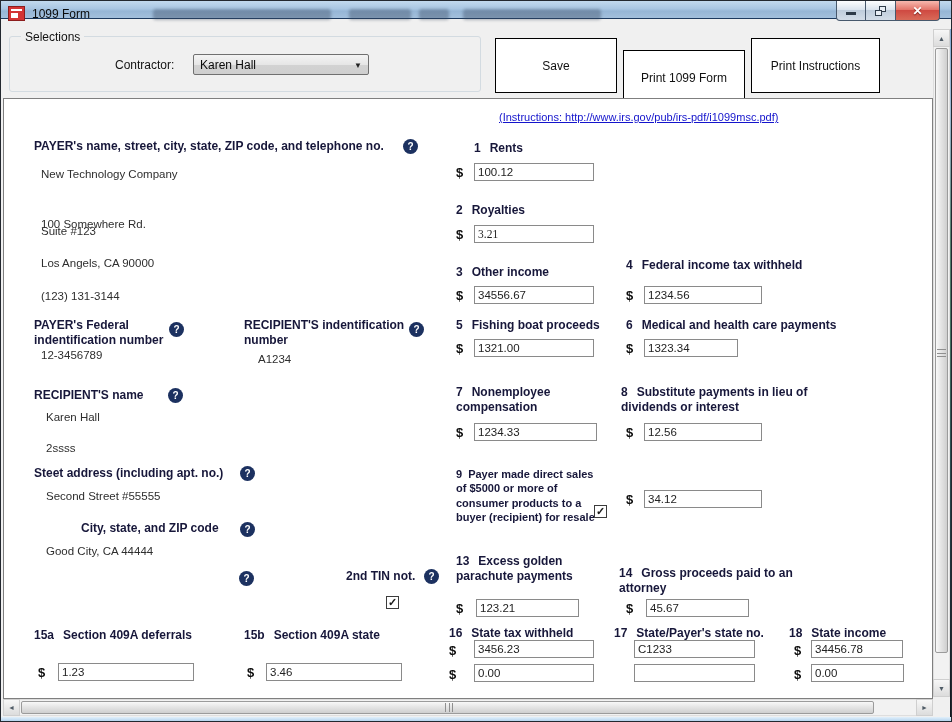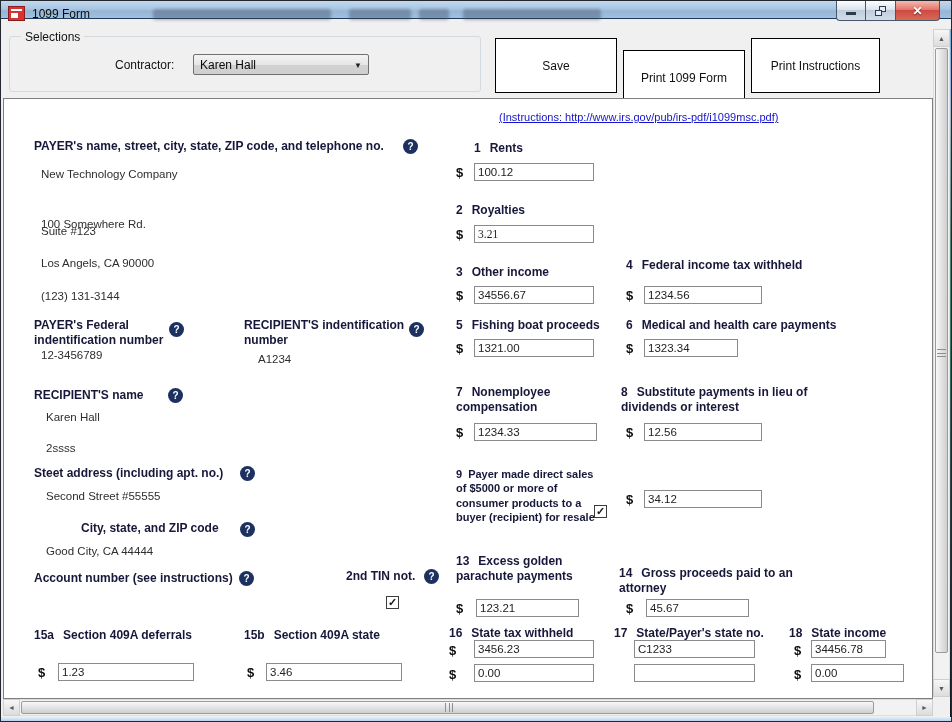--- a/index.html
+++ b/index.html
@@ -170,21 +170,20 @@
       <span>?</span>
     </div>
   <div class="val" style="left:45px;top:489px;">Second Street #55555</div>
 
   <div class="blbl" style="left:33px;top:520px;margin-left:47px;">City, state, and ZIP code</div>
   <div class="help" style="left:239px;top:521px;">
       <span>?</span>
     </div>
   <div class="val" style="left:45px;top:544px;">Good City, CA 44444</div>
 
-  <div class="blbl" style="left:33px;top:570px;">Account number (see instructions)</div>
   <div class="help" style="left:238px;top:570px;">
       <span>?</span>
     </div>
   <div class="blbl" style="left:345px;top:568px;">2nd TIN not.</div>
   <div class="help" style="left:423px;top:568px;">
       <span>?</span>
     </div>
   <div class="chk" style="left:385px;top:595px;">
       <span>✓</span>
     </div>
@@ -245,21 +244,21 @@
 
   <span class="dollar" style="left:448px;top:642px;">$</span>
   <input class="fld" style="left: 473px; top: 639px; width: 120px;" value="3456.23">
   <span class="dollar" style="left:448px;top:666px;">$</span>
   <input class="fld" style="left: 473px; top: 663px; width: 120px;" value="0.00">
 
   <input class="fld" style="left: 633px; top: 639px; width: 121px;" value="C1233">
   <input class="fld" style="left: 633px; top: 663px; width: 121px;" value="">
 
   <span class="dollar" style="left:793px;top:642px;">$</span>
-  <input class="fld" style="left: 810px; top: 639px; width: 75px;" value="34456.78">
+  <input class="fld" style="left: 810px; top: 639px; width: 92px;" value="34456.78">
   <span class="dollar" style="left:793px;top:666px;">$</span>
   <input class="fld" style="left: 810px; top: 663px; width: 93px;" value="0.00">
 
   <div class="vtrack"></div>
   <div class="sbtn" style="left:932px;top:28px;width:17px;height:18px;">
       <span>▲</span>
     </div>
   <div class="vthumb"></div>
   <div class="vgrip"></div>
   <div class="sbtn" style="left:932px;top:678px;width:17px;height:18px;">

